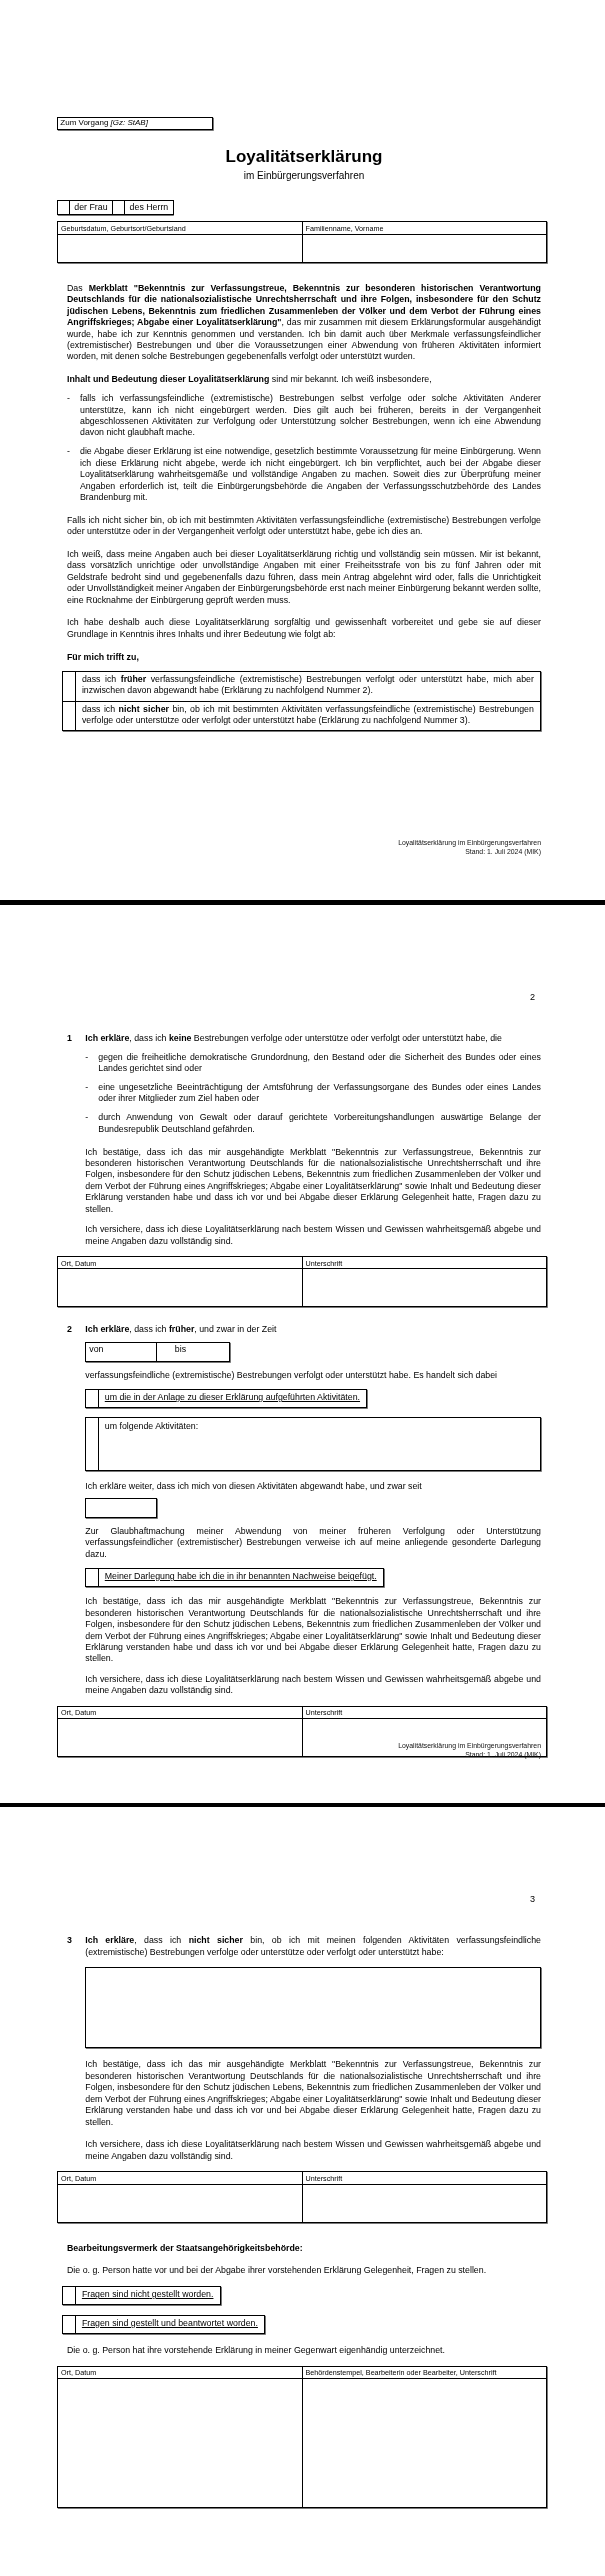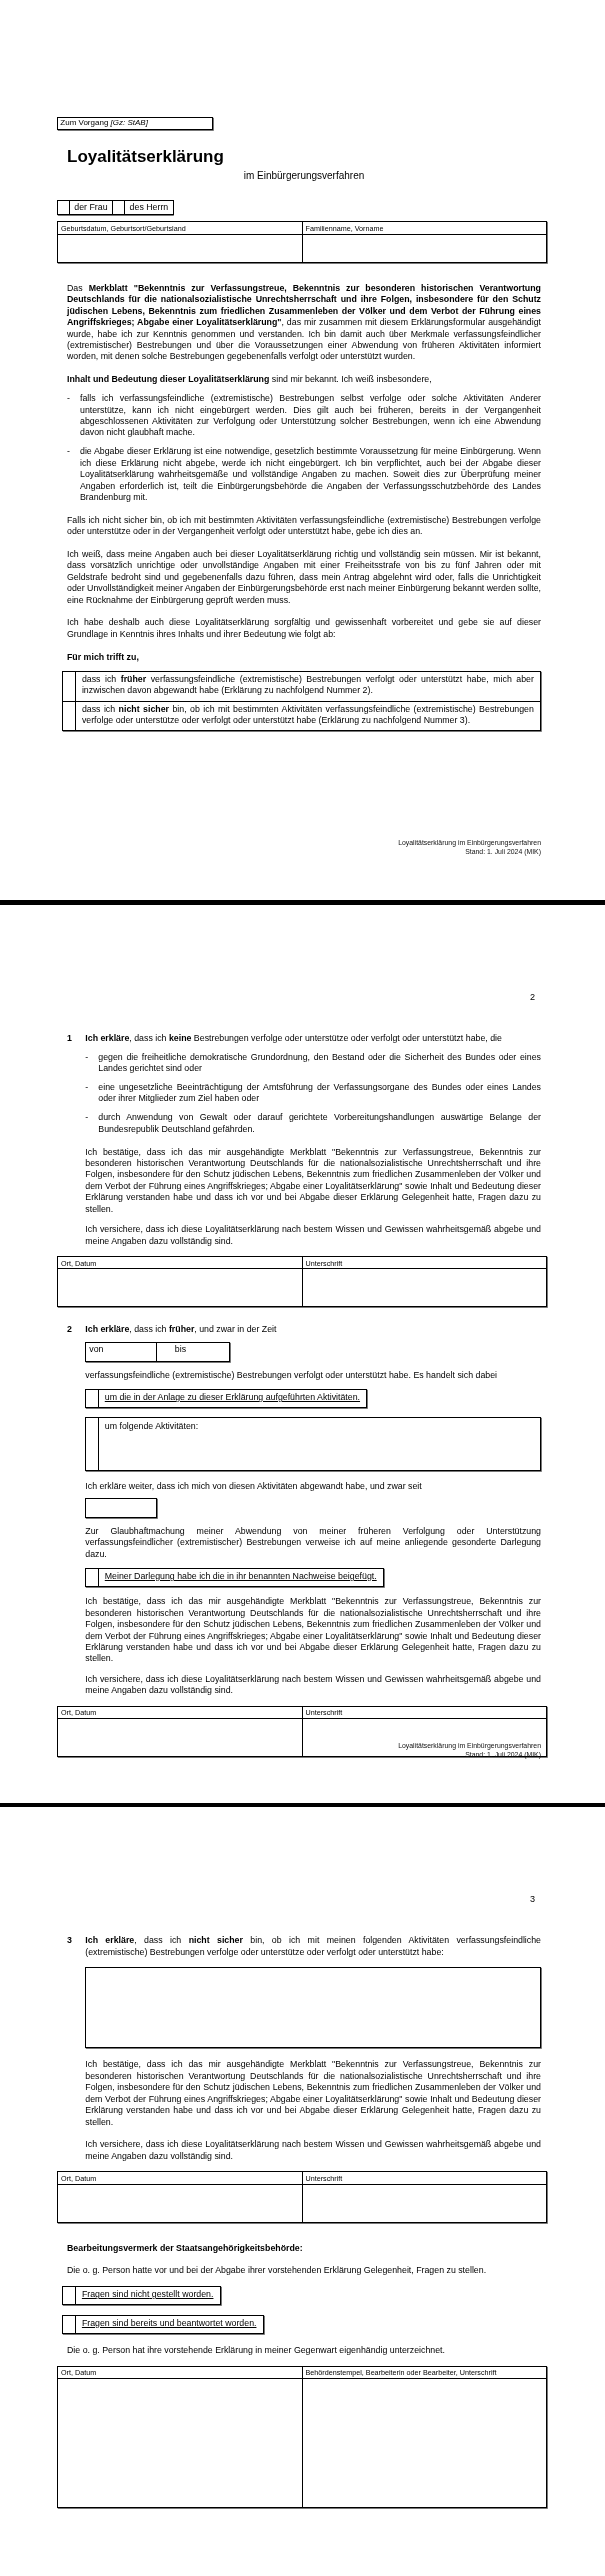--- a/index.html
+++ b/index.html
@@ -11,21 +11,21 @@
   .page-divider{height:4.6px;background:#000;}
   .content{margin:0 64px 0 67px;font-size:8.8px;line-height:11.4px;}
   .t-just{text-align:justify;}
   b{font-weight:bold;}
   .it{font-style:italic;}
 
   
   .ref-box{margin:73px 0 0 -10px;width:149px;height:11.4px;border:0.8px solid #000;
            box-shadow:0.8px 0.8px 0 #555;font-size:8px;line-height:10.7px;padding:0 2.3px;}
 
-  .title{font-size:17px;line-height:20px;font-weight:bold;text-align:left;margin:17px 0 0 0;}
+  .title{font-size:17px;line-height:20px;font-weight:bold;text-align:center;margin:17px 0 0 0;}
   .subtitle{font-size:10px;text-align:center;margin-top:3px;}
 
   
   .salutation{display:flex;margin:18.3px 0 0 -10px;box-shadow:0.8px 0.8px 0 #555;width:max-content;}
   .salutation .cb{width:10.7px;height:13px;border:0.8px solid #000;cursor:pointer;}
   .salutation .cell{border:0.8px solid #000;border-left:none;height:13px;line-height:13px;
                     padding:0 4.6px;font-size:8.8px;}
   .salutation .cb + .cell{margin-right:-0.8px;}
 
   
@@ -276,21 +276,21 @@
 
     <p class="mt15">Die o. g. Person hatte vor und bei der Abgabe ihrer vorstehenden Erklärung Gelegenheit, Fragen zu stellen.</p>
 
     <div class="single-opt mt12" style="margin-left:-4.6px;">
       <div class="opt-cb"></div>
       <div class="opt-text"><span>Fragen sind </span><span class="u">nicht</span><span> gestellt worden.</span></div>
     </div>
 
     <div class="single-opt mt12" style="margin-left:-4.6px;">
       <div class="opt-cb"></div>
-      <div class="opt-text">Fragen sind bereits und beantwortet worden.</div>
+      <div class="opt-text">Fragen sind gestellt und beantwortet worden.</div>
     </div>
 
     <p class="mt15">Die o. g. Person hat ihre vorstehende Erklärung in meiner Gegenwart eigenhändig unterzeichnet.</p>
 
     <div class="grid-table mt12">
       <div class="grid-col">
         <div class="flabel">Ort, Datum</div>
         <div class="fspace tall"></div>
       </div>
       <div class="grid-col">

